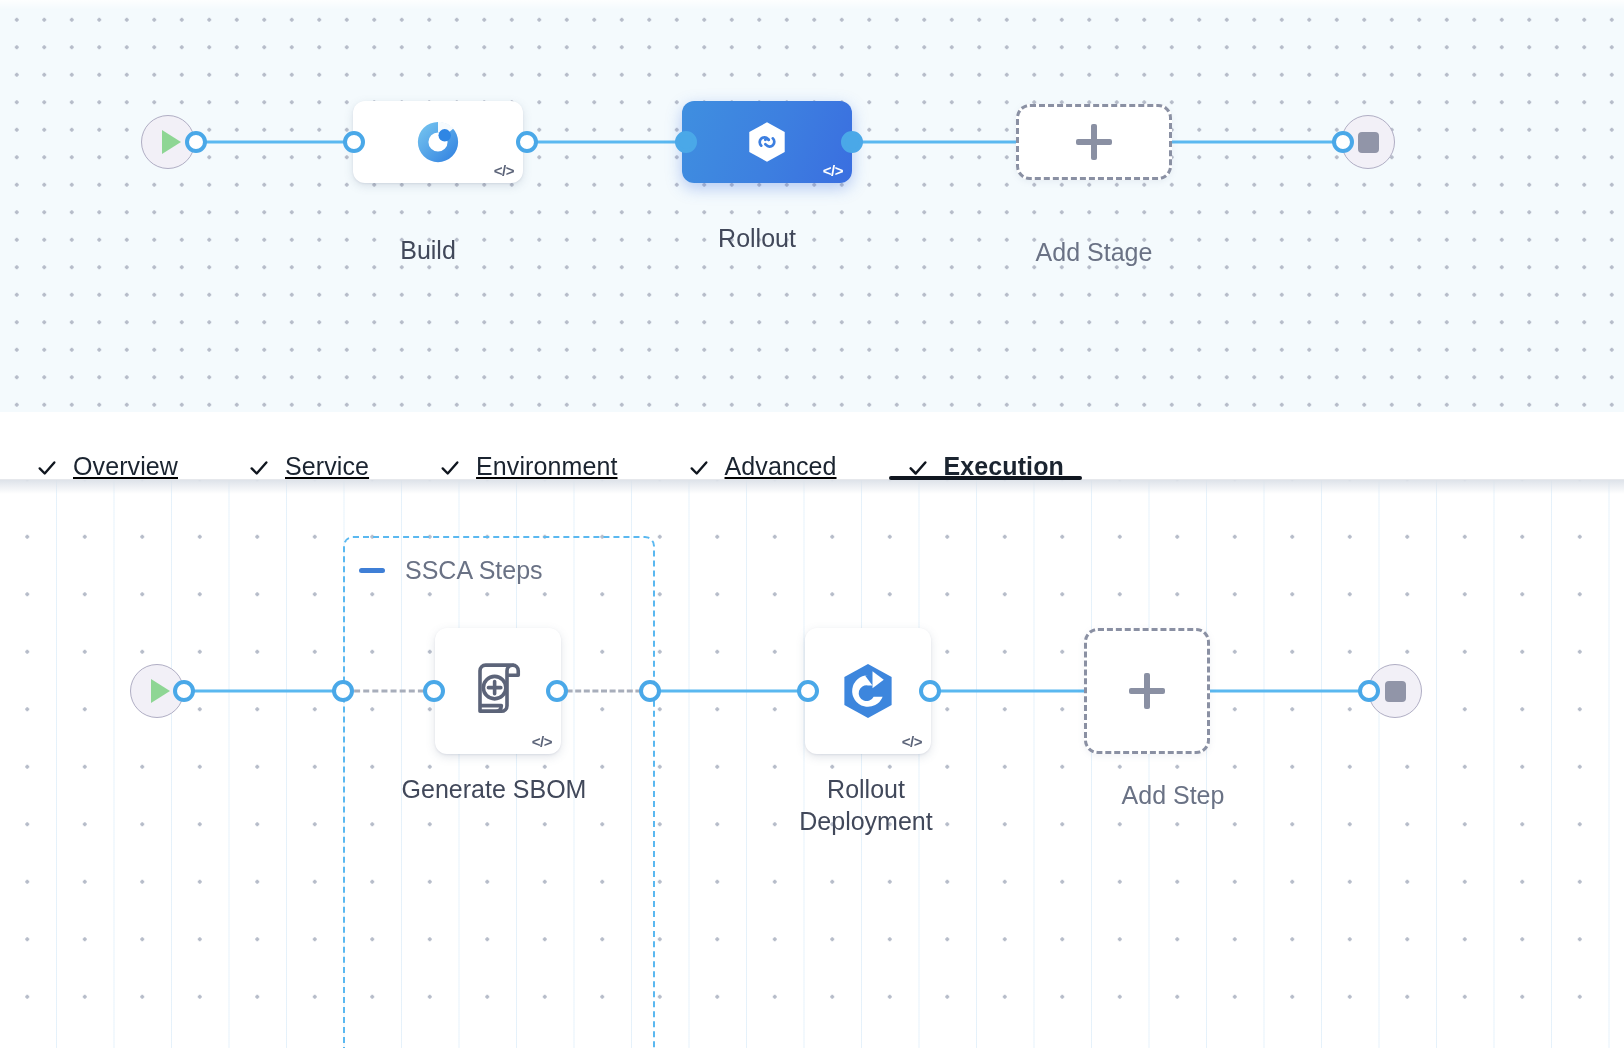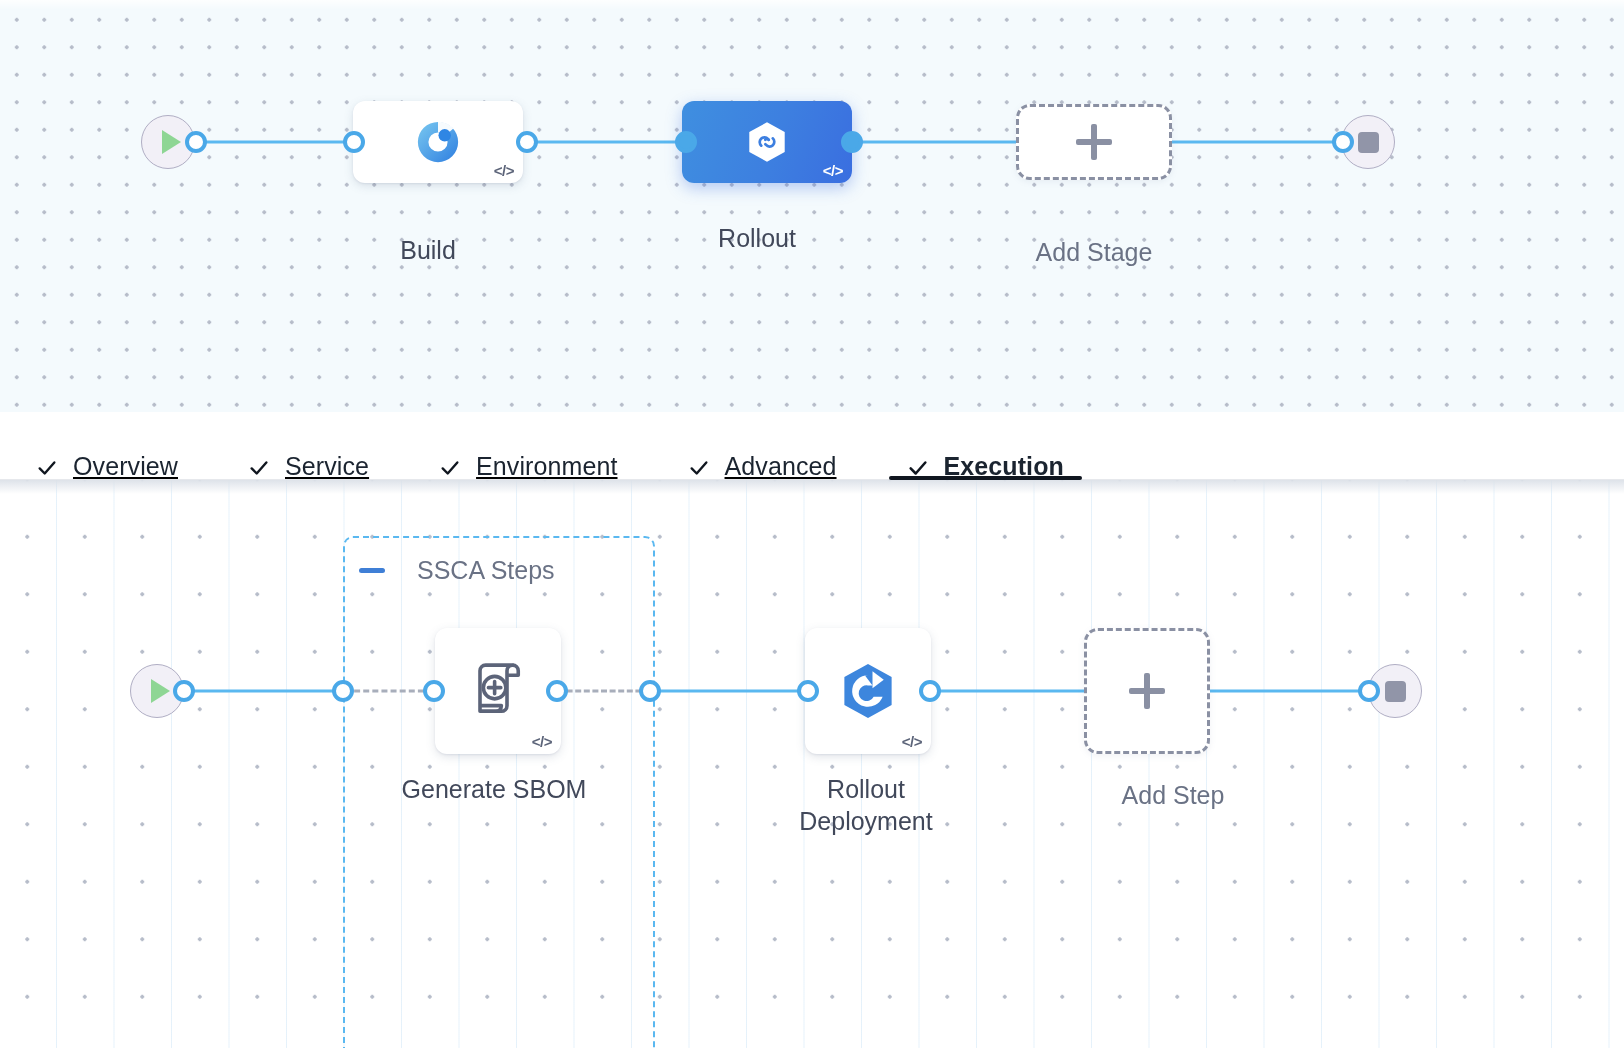--- a/index.html
+++ b/index.html
@@ -247,21 +247,21 @@
     border-radius: 10px;
     background: transparent;
     z-index: 1;
   }
   .group-header {
     position: absolute;
     top: 26px;
     left: 22px;
     display: flex;
     align-items: center;
-    gap: 32px;
+    gap: 20px;
     z-index: 4;
     cursor: pointer;
     text-align: center;
   }
   .collapse-dash {
     width: 26px;
     height: 5px;
     background: #3f7fd6;
     border-radius: 3px;
     flex: 0 0 auto;

